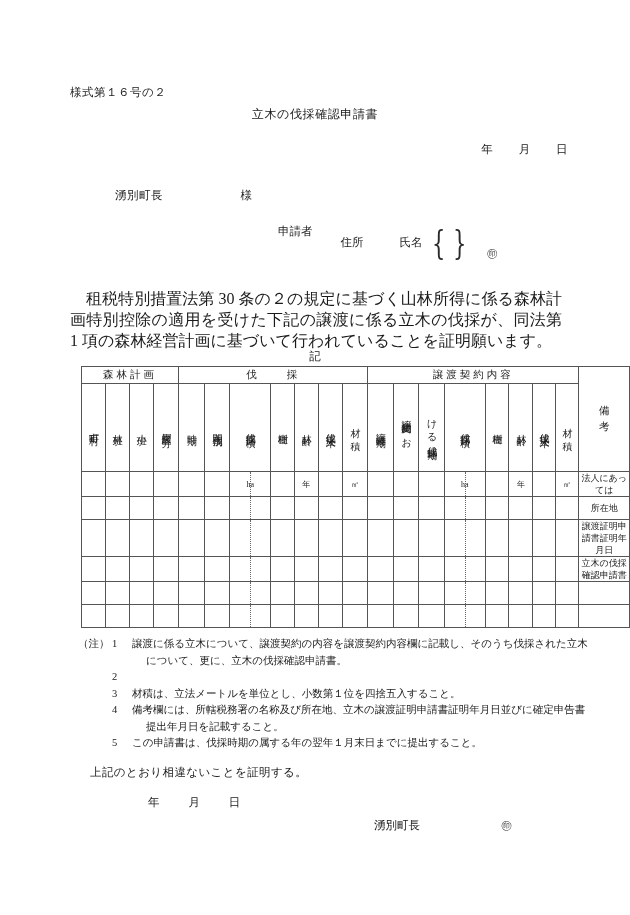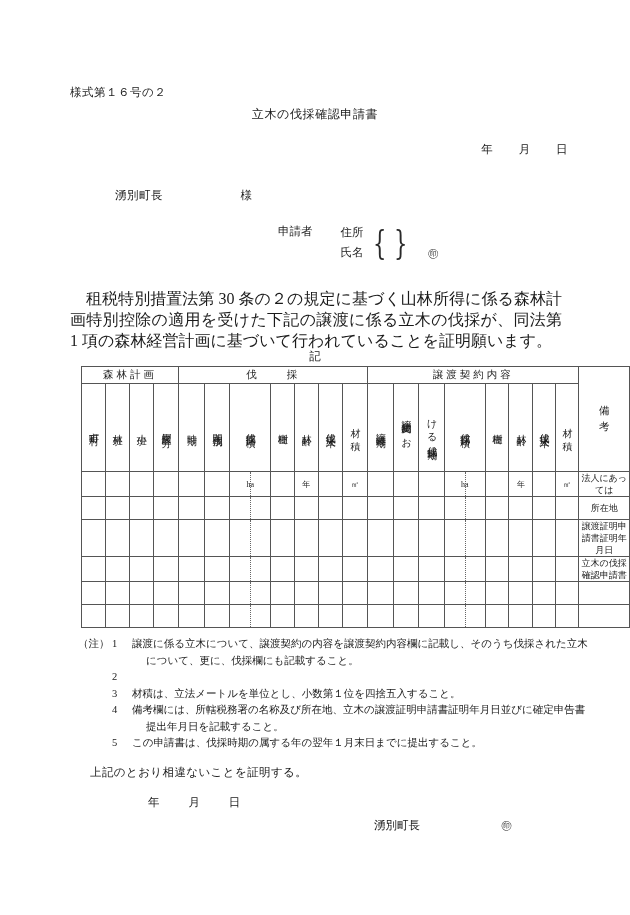--- a/index.html
+++ b/index.html
@@ -38,21 +38,21 @@
   }
   .addressee .sama { margin-left: 74px; }
 
   
   .applicant {
     position: absolute; left: 278px; top: 222px;
     font-size: 11.5px;
     display: flex; align-items: center;
   }
   .applicant .who { margin-right: 28px; align-self: flex-start; padding-top: 2px; }
-  .applicant .labels { display: flex; flex-direction: column; line-height: 20px; margin-right: 5px; }
+  .applicant .labels { display: flex; flex-direction: row; line-height: 20px; margin-right: 5px; gap: 36px; }
   .brace-wrap { display: flex; align-items: stretch; }
   .brace {
     font-size: 34px; line-height: 40px;
     font-family: "DejaVu Serif", serif;
     transform: scaleX(.62);
     color: #2a2a2a;
   }
   .brace-text { display: flex; flex-direction: column; line-height: 20px; font-size: 11.5px; }
   .seal {
     margin-left: 16px; align-self: flex-end;
@@ -446,21 +446,21 @@
       </tbody>
     </table>
   </div>
 
   <div class="notes">
     <div class="note-row">
       <span class="note-lead">（注）</span>
       <span class="note-num">1</span>
       <span class="note-body">
         <span>譲渡に係る立木について、譲渡契約の内容を譲渡契約内容欄に記載し、そのうち伐採された立木</span>
-        <span class="cont">について、更に、伐採欄にも記載すること。</span>
+        <span class="cont">について、更に、立木の伐採確認申請書。</span>
       </span>
     </div>
     <div class="note-row">
       <span class="note-lead"></span>
       <span class="note-num">2</span>
     </div>
     <div class="note-row">
       <span class="note-lead"></span>
       <span class="note-num">3</span>
       <span class="note-body">材積は、立法メートルを単位とし、小数第１位を四捨五入すること。</span>

